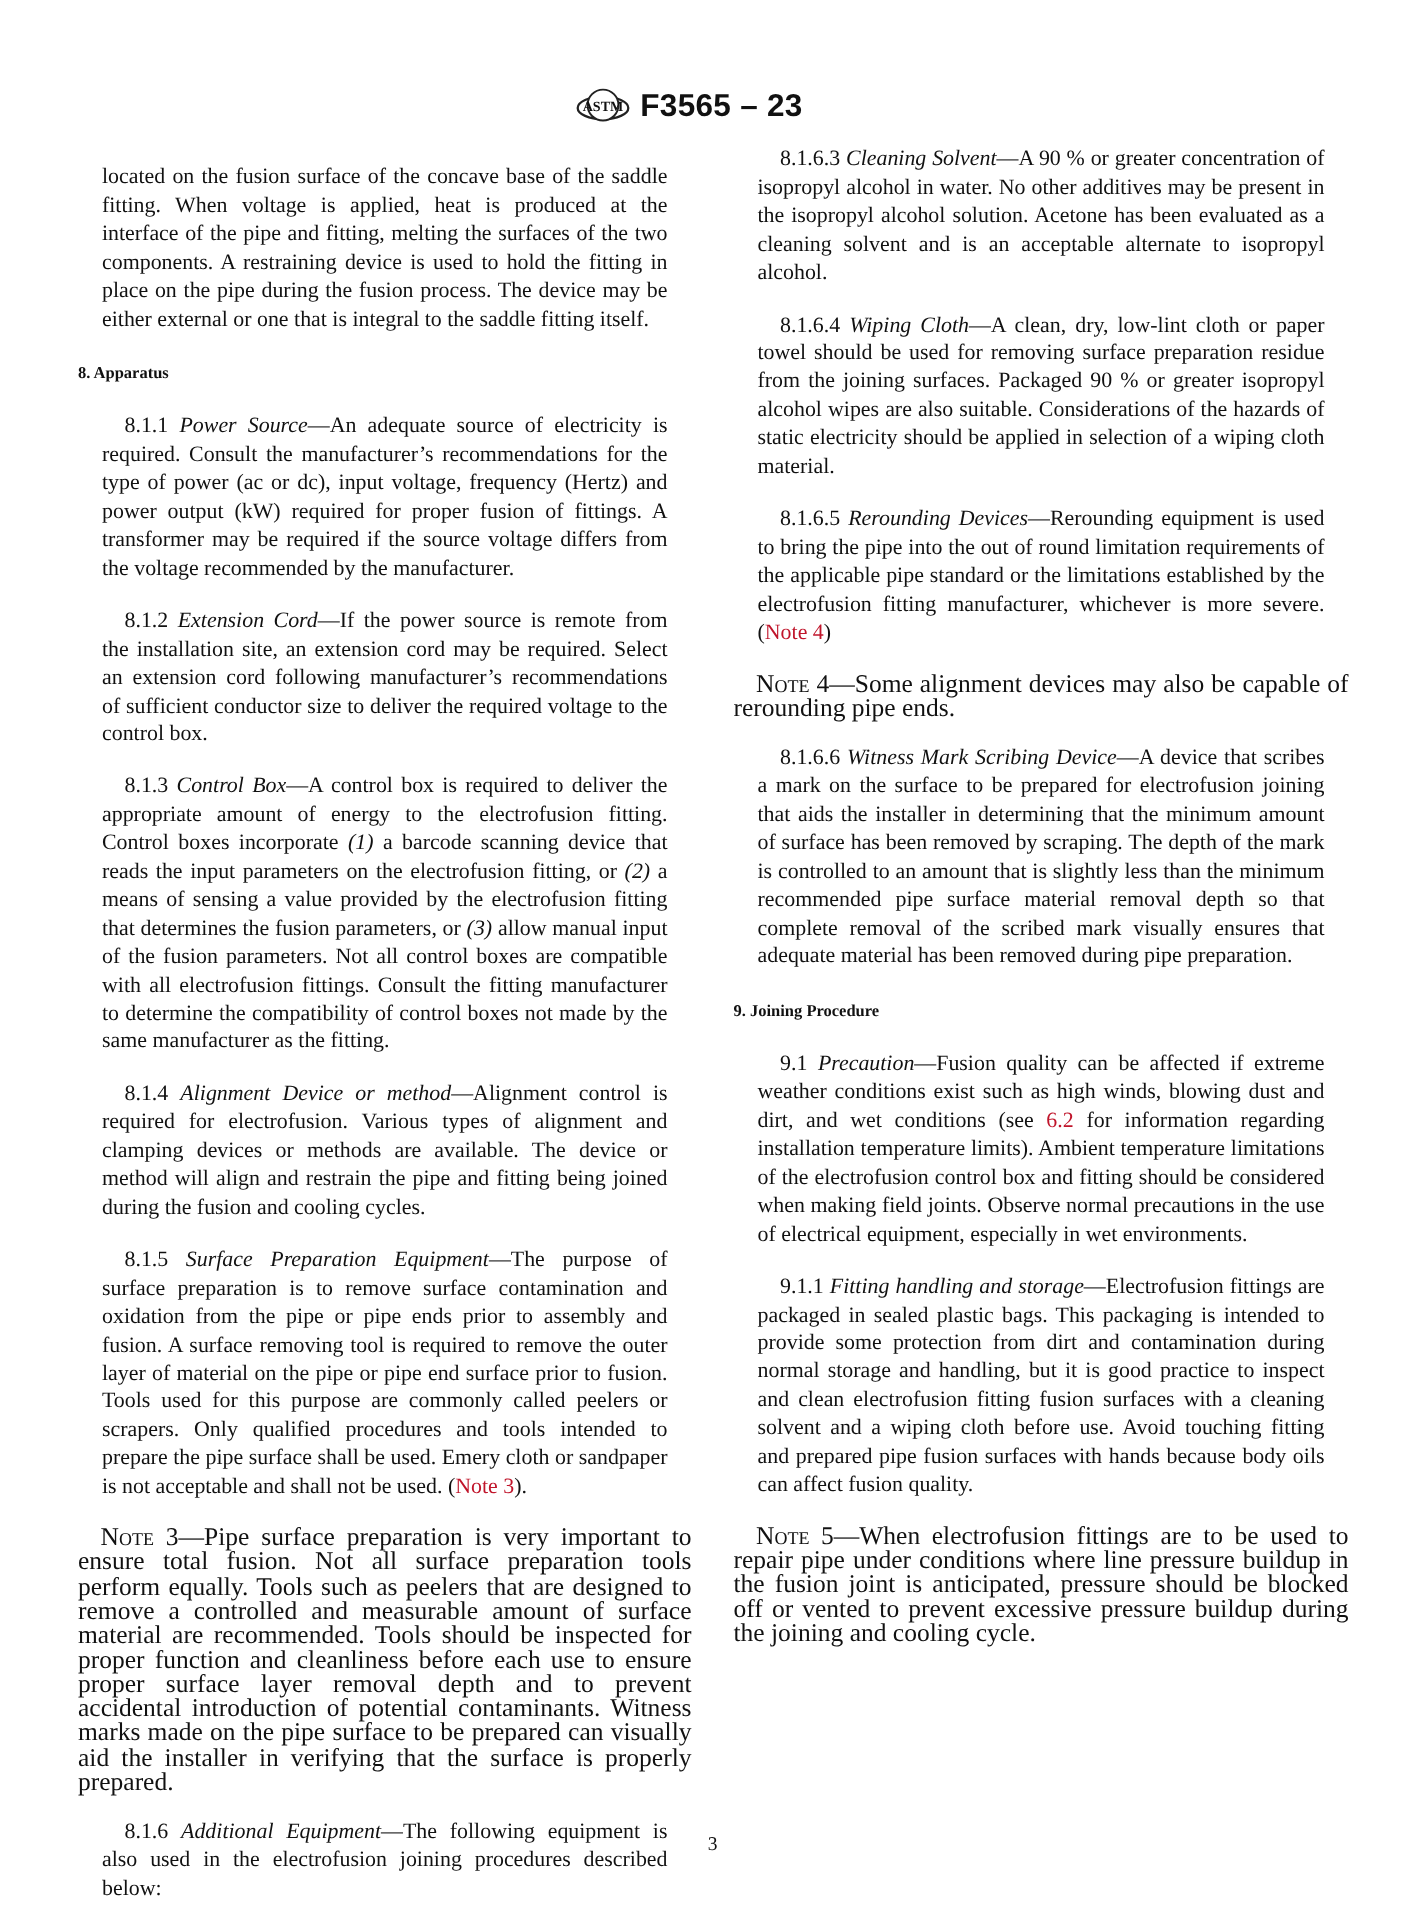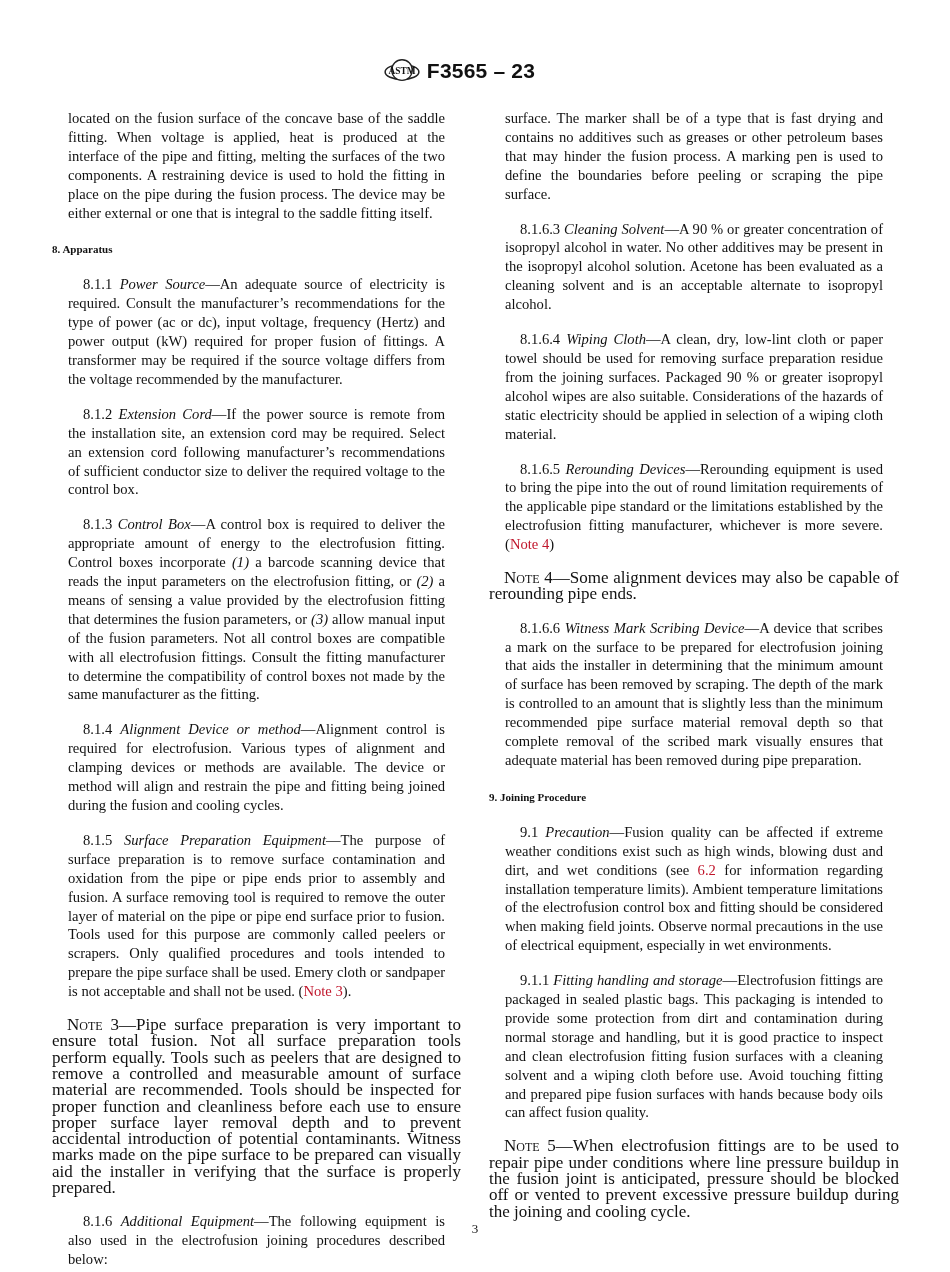--- a/index.html
+++ b/index.html
@@ -51,21 +51,20 @@
   <p class="note"><span class="sc">Note 3</span><span>—Pipe surface preparation is very important to ensure total fusion. Not all surface preparation tools perform equally. Tools such as peelers that are designed to remove a controlled and measurable amount of surface material are recommended. Tools should be inspected for proper function and cleanliness before each use to ensure proper surface layer removal depth and to prevent accidental introduction of potential contaminants. Witness marks made on the pipe surface to be prepared can visually aid the installer in verifying that the surface is properly prepared.</span></p>
 
   <p class="indent"><span>8.1.6</span> <em>Additional Equipment</em><span>—The following equipment is also used in the electrofusion joining procedures described below:</span></p>
 
   <p class="indent"><span>8.1.6.1</span> <em>Tubing/Pipe Cutter</em><span>—Used to obtain square end cuts on pipe.</span></p>
 
   <p class="indent"><span>8.1.6.2</span> <em>Marking Pen</em><span>—A permanent marker of contrasting color to the pipe is used to mark the fitting location on the pipe</span></p>
 </div>
 
 <div class="col col-right">
-  <p>surface. The marker shall be of a type that is fast drying and contains no additives such as greases or other petroleum bases that may hinder the fusion process. A marking pen is used to define the boundaries before peeling or scraping the pipe surface.</p>
 
   <p class="indent gap"><span>8.1.6.3</span> <em>Cleaning Solvent</em><span>—A 90 % or greater concentration of isopropyl alcohol in water. No other additives may be present in the isopropyl alcohol solution. Acetone has been evaluated as a cleaning solvent and is an acceptable alternate to isopropyl alcohol.</span></p>
 
   <p class="indent gap"><span>8.1.6.4</span> <em>Wiping Cloth</em><span>—A clean, dry, low-lint cloth or paper towel should be used for removing surface preparation residue from the joining surfaces. Packaged 90 % or greater isopropyl alcohol wipes are also suitable. Considerations of the hazards of static electricity should be applied in selection of a wiping cloth material.</span></p>
 
   <p class="indent gap"><span>8.1.6.5</span> <em>Rerounding Devices</em><span>—Rerounding equipment is used to bring the pipe into the out of round limitation requirements of the applicable pipe standard or the limitations established by the electrofusion fitting manufacturer, whichever is more severe. (</span><a class="link">Note 4</a><span>)</span></p>
 
   <p class="note"><span class="sc">Note 4</span><span>—Some alignment devices may also be capable of rerounding pipe ends.</span></p>
 
   <p class="indent"><span>8.1.6.6</span> <em>Witness Mark Scribing Device</em><span>—A device that scribes a mark on the surface to be prepared for electrofusion joining that aids the installer in determining that the minimum amount of surface has been removed by scraping. The depth of the mark is controlled to an amount that is slightly less than the minimum recommended pipe surface material removal depth so that complete removal of the scribed mark visually ensures that adequate material has been removed during pipe preparation.</span></p>

